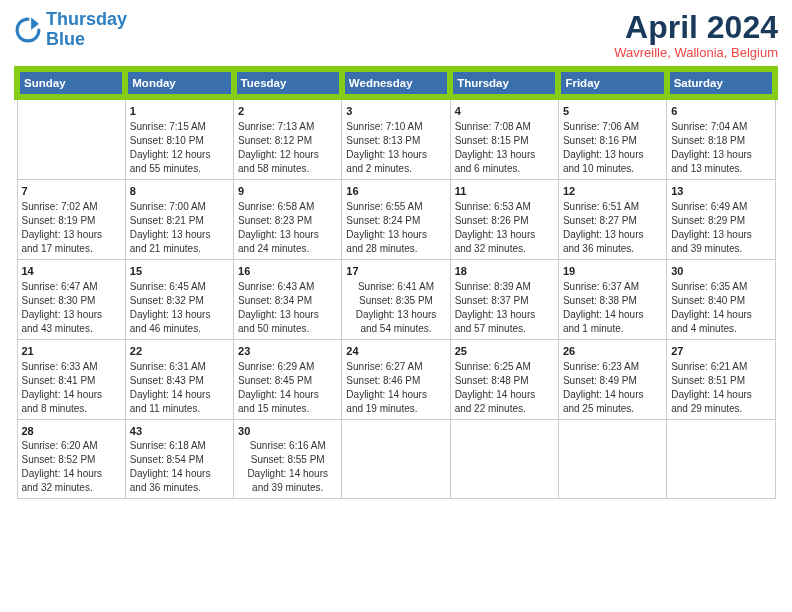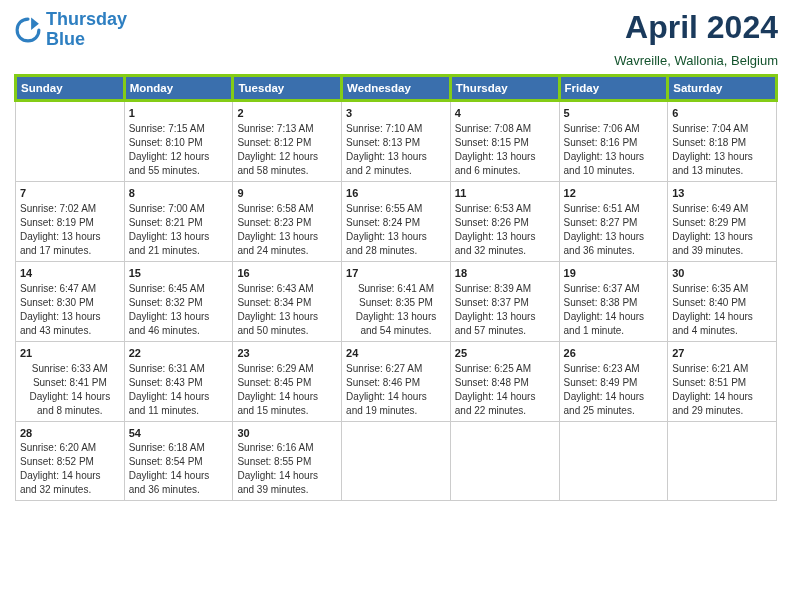--- a/index.html
+++ b/index.html
@@ -42,36 +42,36 @@
       text-align: right;
     }
     .month-title {
       font-size: 32px;
       font-weight: bold;
       color: #1a3a5c;
       line-height: 1.1;
     }
     .location {
       font-size: 13px;
-      color: #14532d;
-      margin-top: 8px;
+      color: #ef4444;
+      margin-top: 0;
     }
     table {
       width: 100%;
       border-collapse: collapse;
       table-layout: fixed;
     }
     thead tr th {
       background-color: #3a6fad;
       color: #fff;
       font-size: 11.5px;
       font-weight: bold;
       padding: 5px 4px;
       text-align: left;
-      border: 3px solid #84cc16;
+      border: 6px solid #84cc16;
     }
     tbody tr td {
       border: 1px solid #ccc;
       vertical-align: top;
       padding: 4px 4px 3px 4px;
       font-size: 9.5px;
       color: #222;
       line-height: 1.35;
       background: #fff;
       height: 72px;
@@ -274,21 +274,21 @@
             <span class="day-number">30</span>
             <div class="day-info" style="white-space: pre-line;">Sunrise: 6:35 AM
 Sunset: 8:40 PM
 Daylight: 14 hours
 and 4 minutes.</div>
           </td>
         </tr>
         <tr>
           <td>
             <span class="day-number">21</span>
-            <div class="day-info" style="white-space: pre-line; text-align: center;">Sunrise: 6:33 AM
+            <div class="day-info" style="white-space: pre-line;">Sunrise: 6:33 AM
 Sunset: 8:41 PM
 Daylight: 14 hours
 and 8 minutes.</div>
           </td>
           <td>
             <span class="day-number">22</span>
             <div class="day-info" style="white-space: pre-line;">Sunrise: 6:31 AM
 Sunset: 8:43 PM
 Daylight: 14 hours
 and 11 minutes.</div>
@@ -331,29 +331,29 @@
         </tr>
         <tr>
           <td>
             <span class="day-number">28</span>
             <div class="day-info" style="white-space: pre-line;">Sunrise: 6:20 AM
 Sunset: 8:52 PM
 Daylight: 14 hours
 and 32 minutes.</div>
           </td>
           <td>
-            <span class="day-number">54</span>
+            <span class="day-number">43</span>
             <div class="day-info" style="white-space: pre-line;">Sunrise: 6:18 AM
 Sunset: 8:54 PM
 Daylight: 14 hours
 and 36 minutes.</div>
           </td>
           <td>
             <span class="day-number">30</span>
-            <div class="day-info" style="white-space: pre-line;">Sunrise: 6:16 AM
+            <div class="day-info" style="white-space: pre-line; text-align: center;">Sunrise: 6:16 AM
 Sunset: 8:55 PM
 Daylight: 14 hours
 and 39 minutes.</div>
           </td>
           <td class="empty-cell"></td>
           <td class="empty-cell"></td>
           <td class="empty-cell"></td>
           <td class="empty-cell"></td>
         </tr>
       </tbody>

